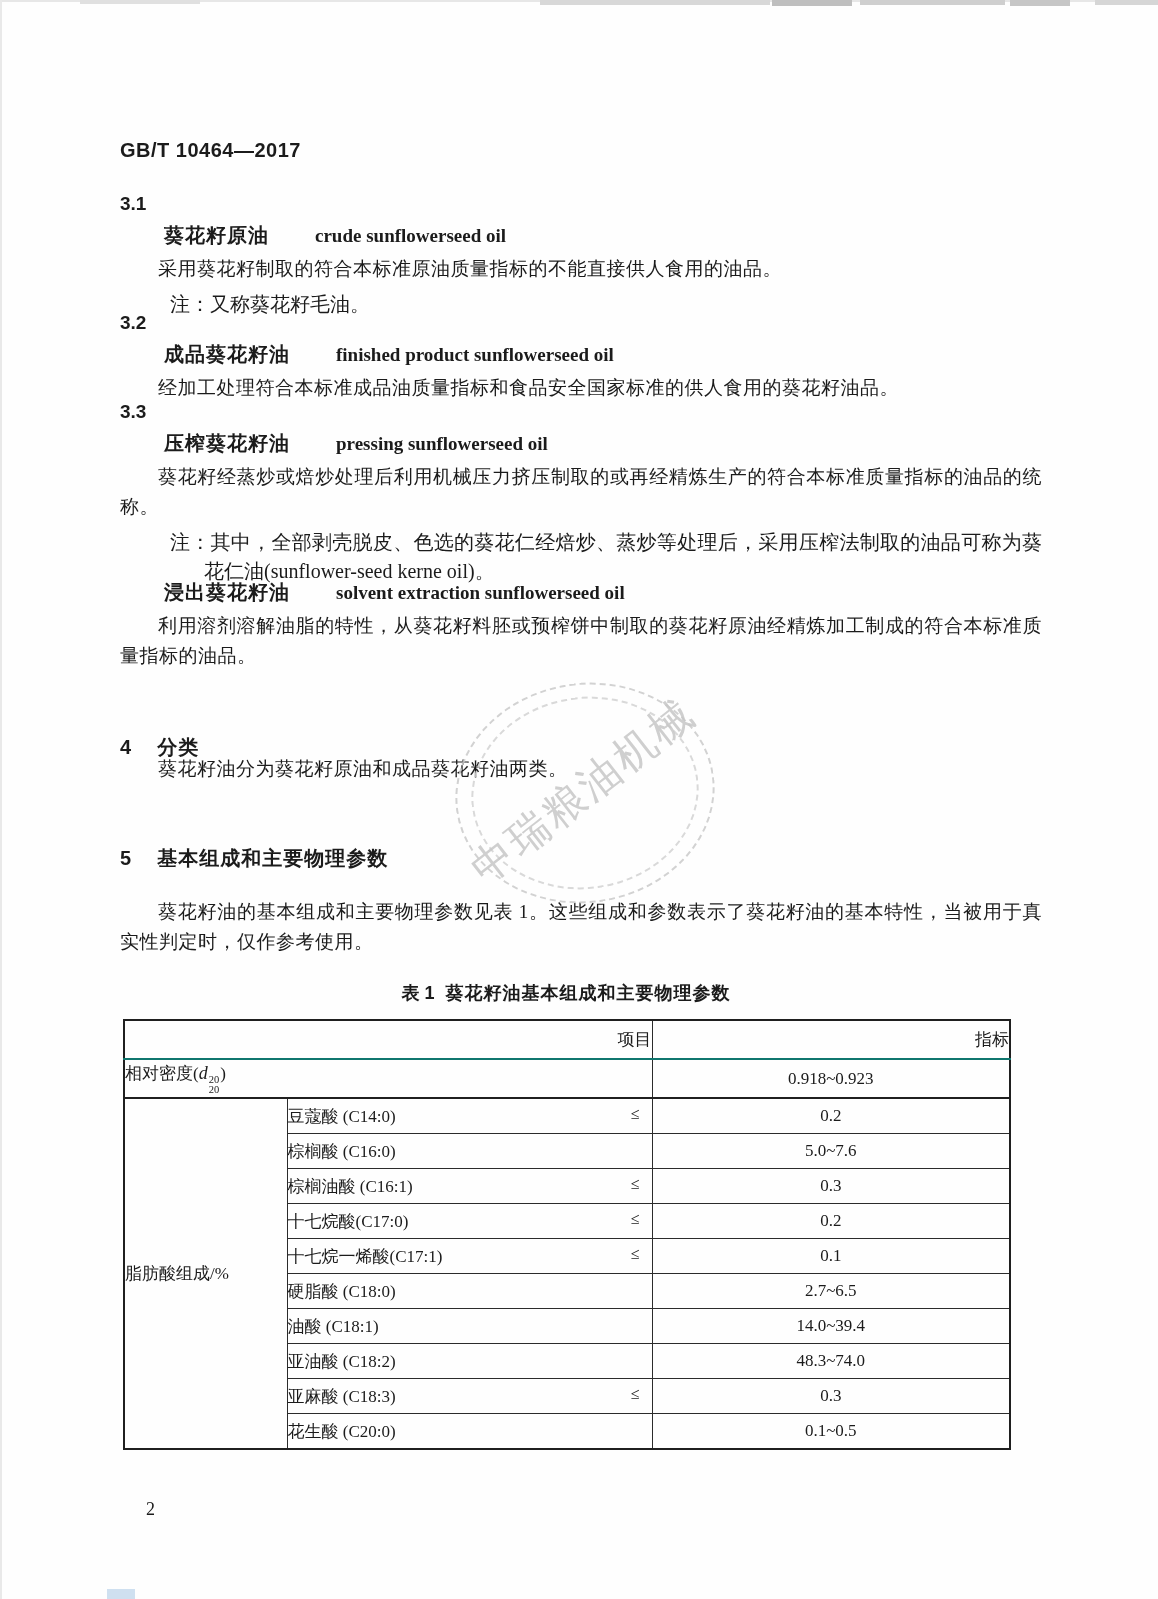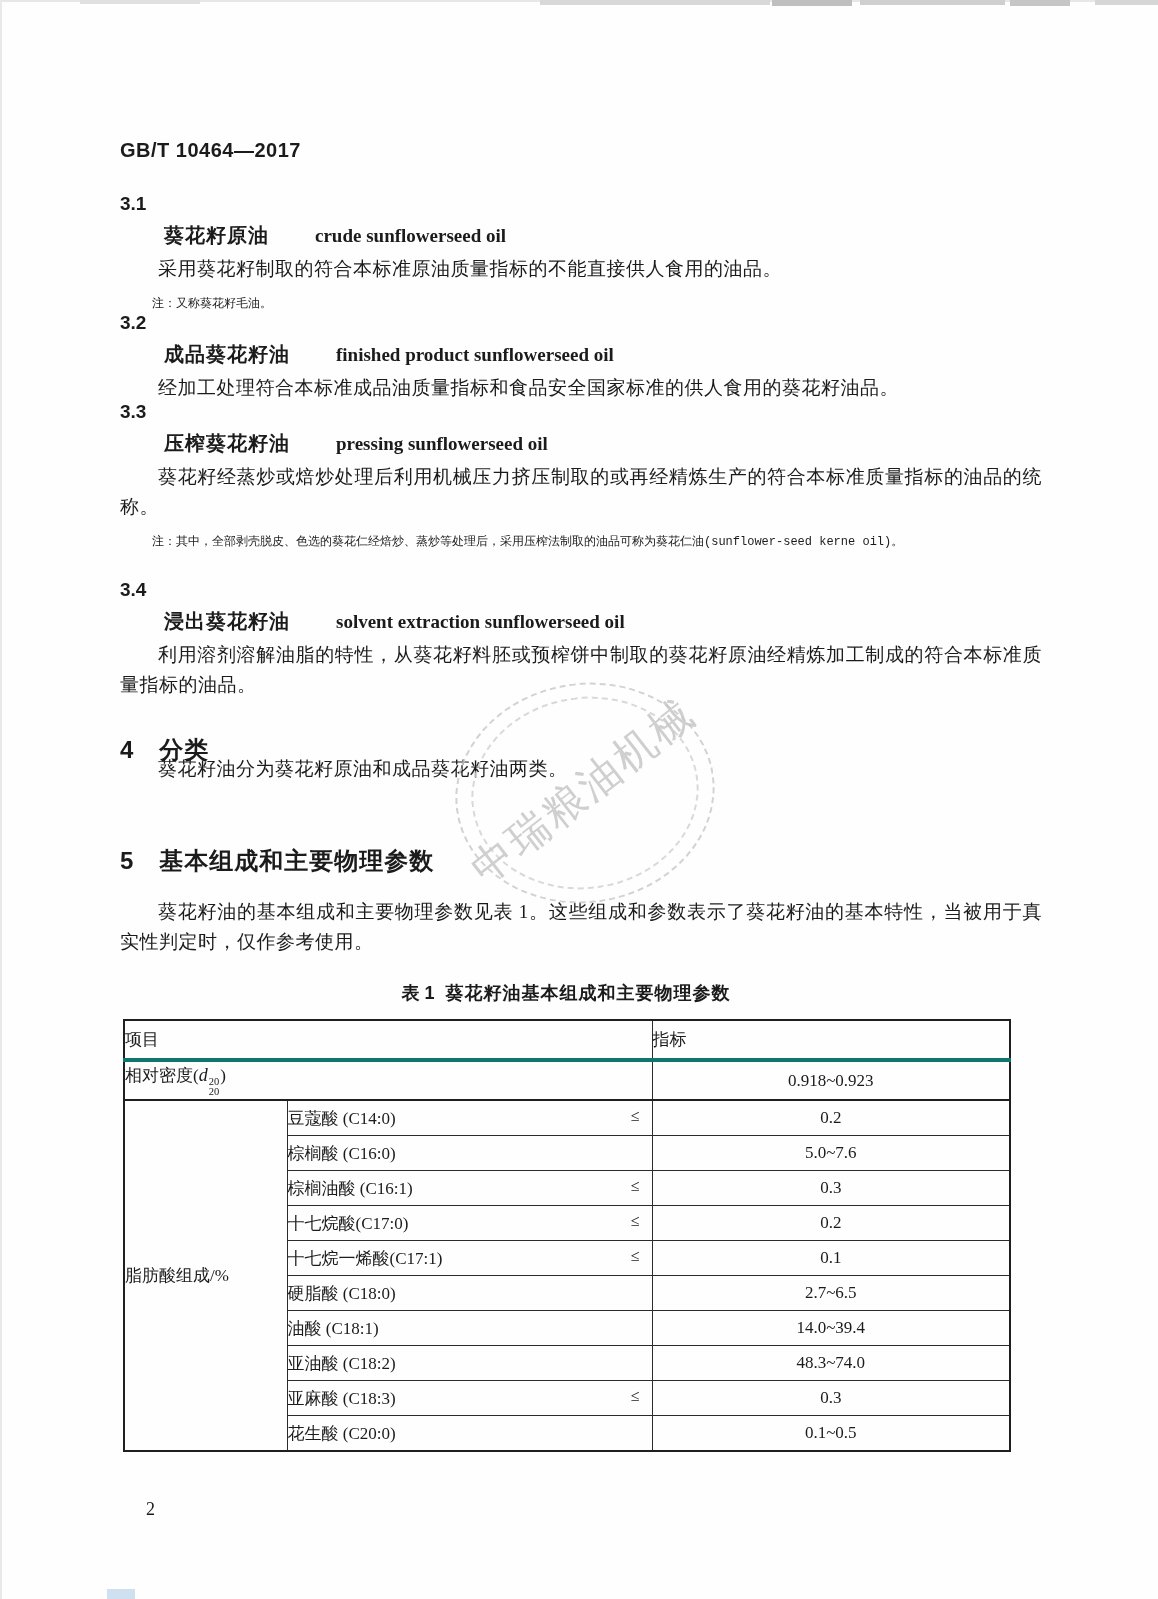--- a/index.html
+++ b/index.html
@@ -23,37 +23,37 @@
       font-family:"Liberation Sans","DejaVu Sans",sans-serif;font-weight:700;font-size:20px;letter-spacing:0.5px;}
 
   
   .sec{position:absolute;left:120px;width:922px;z-index:1;}
   .sec-num{font-family:"Liberation Sans","DejaVu Sans",sans-serif;font-weight:600;font-size:19px;
       height:26px;margin-bottom:3px;}
   .term-line{padding-left:44px;height:30px;margin-bottom:2px;white-space:nowrap;}
   .term-zh{font-family:"Liberation Sans","DejaVu Sans",sans-serif;font-weight:700;font-size:20px;letter-spacing:1px;}
   .term-en{font-weight:700;font-size:19px;margin-left:42px;}
   .para{margin:0;font-size:19px;line-height:30px;text-indent:38px;letter-spacing:0.5px;text-align:justify;}
-  .note{margin:6px 0 0 32px;font-size:12px;line-height:29px;padding-left:34px;text-indent:-34px;text-align:justify;font-family:Liberation Mono, monospace;}
+  .note{margin:6px 0 0 50px;font-size:20px;line-height:29px;padding-left:34px;text-indent:-34px;text-align:justify;}
 
   
   .chapter-heading{position:absolute;left:120px;z-index:1;
-      font-family:"Liberation Sans","DejaVu Sans",sans-serif;font-weight:700;font-size:24px;letter-spacing:1px;}
+      font-family:"Liberation Sans","DejaVu Sans",sans-serif;font-weight:700;font-size:20px;letter-spacing:1px;}
   .chapter-heading .num{margin-right:26px;letter-spacing:0;}
   .chapter-body{position:absolute;left:120px;width:922px;z-index:1;}
 
   
   .tbl-caption{position:absolute;left:123px;top:981px;width:886px;text-align:center;z-index:1;
       font-family:"Liberation Sans","DejaVu Sans",sans-serif;font-weight:700;font-size:18px;letter-spacing:1px;}
   .tbl-caption .cap-label{margin-right:11px;letter-spacing:0;}
   table.t1{position:absolute;left:123px;top:1019px;width:886px;z-index:1;
       border-collapse:collapse;font-size:17px;table-layout:fixed;}
   table.t1 th,table.t1 td{border:1px solid #2b2b2b;padding:0;}
   table.t1{border:2px solid #1f1f1f;}
-  table.t1 tr.hdr th{height:37px;font-weight:400;text-align:left;border-bottom:4px solid #0f766e;}
+  table.t1 tr.hdr th{height:37px;font-weight:400;text-align:right;border-bottom:2px solid #0f766e;}
   table.t1 tr.density td{height:37px;border-bottom:2px solid #1f1f1f;margin-top:46px;}
   table.t1 tr.acid td{height:34px;}
   .cell-left{text-align:left;padding-left:12px;}
   .cell-acid{text-align:left;padding-left:14px;}
   .cell-val{text-align:center;}
   .group-cell{text-align:left;padding-left:12px;vertical-align:middle;}
   .rel{float:right;margin-right:12px;font-size:16px;}
   .dsym{font-style:italic;font-size:18px;}
   .dstack{display:inline-flex;flex-direction:column;font-size:10.5px;line-height:10px;
       vertical-align:-4px;margin:0 1px;text-align:center;}
@@ -112,21 +112,20 @@
     <div class="sec-num">3.3</div>
     <div class="term-line">
       <span class="term-zh">压榨葵花籽油</span>
       <span class="term-en">pressing sunflowerseed oil</span>
     </div>
     <p class="para">葵花籽经蒸炒或焙炒处理后利用机械压力挤压制取的或再经精炼生产的符合本标准质量指标的油品的统称。</p>
     <p class="note">注：其中，全部剥壳脱皮、色选的葵花仁经焙炒、蒸炒等处理后，采用压榨法制取的油品可称为葵花仁油(sunflower-seed kerne oil)。</p>
   </section>
 
   <section class="sec" style="top:579px">
-    <div class="sec-num">3.4</div>
     <div class="term-line">
       <span class="term-zh">浸出葵花籽油</span>
       <span class="term-en">solvent extraction sunflowerseed oil</span>
     </div>
     <p class="para">利用溶剂溶解油脂的特性，从葵花籽料胚或预榨饼中制取的葵花籽原油经精炼加工制成的符合本标准质量指标的油品。</p>
   </section>
 
   <div class="chapter-heading" style="top:734px">
     <span class="num">4</span><span>分类</span>
   </div>

